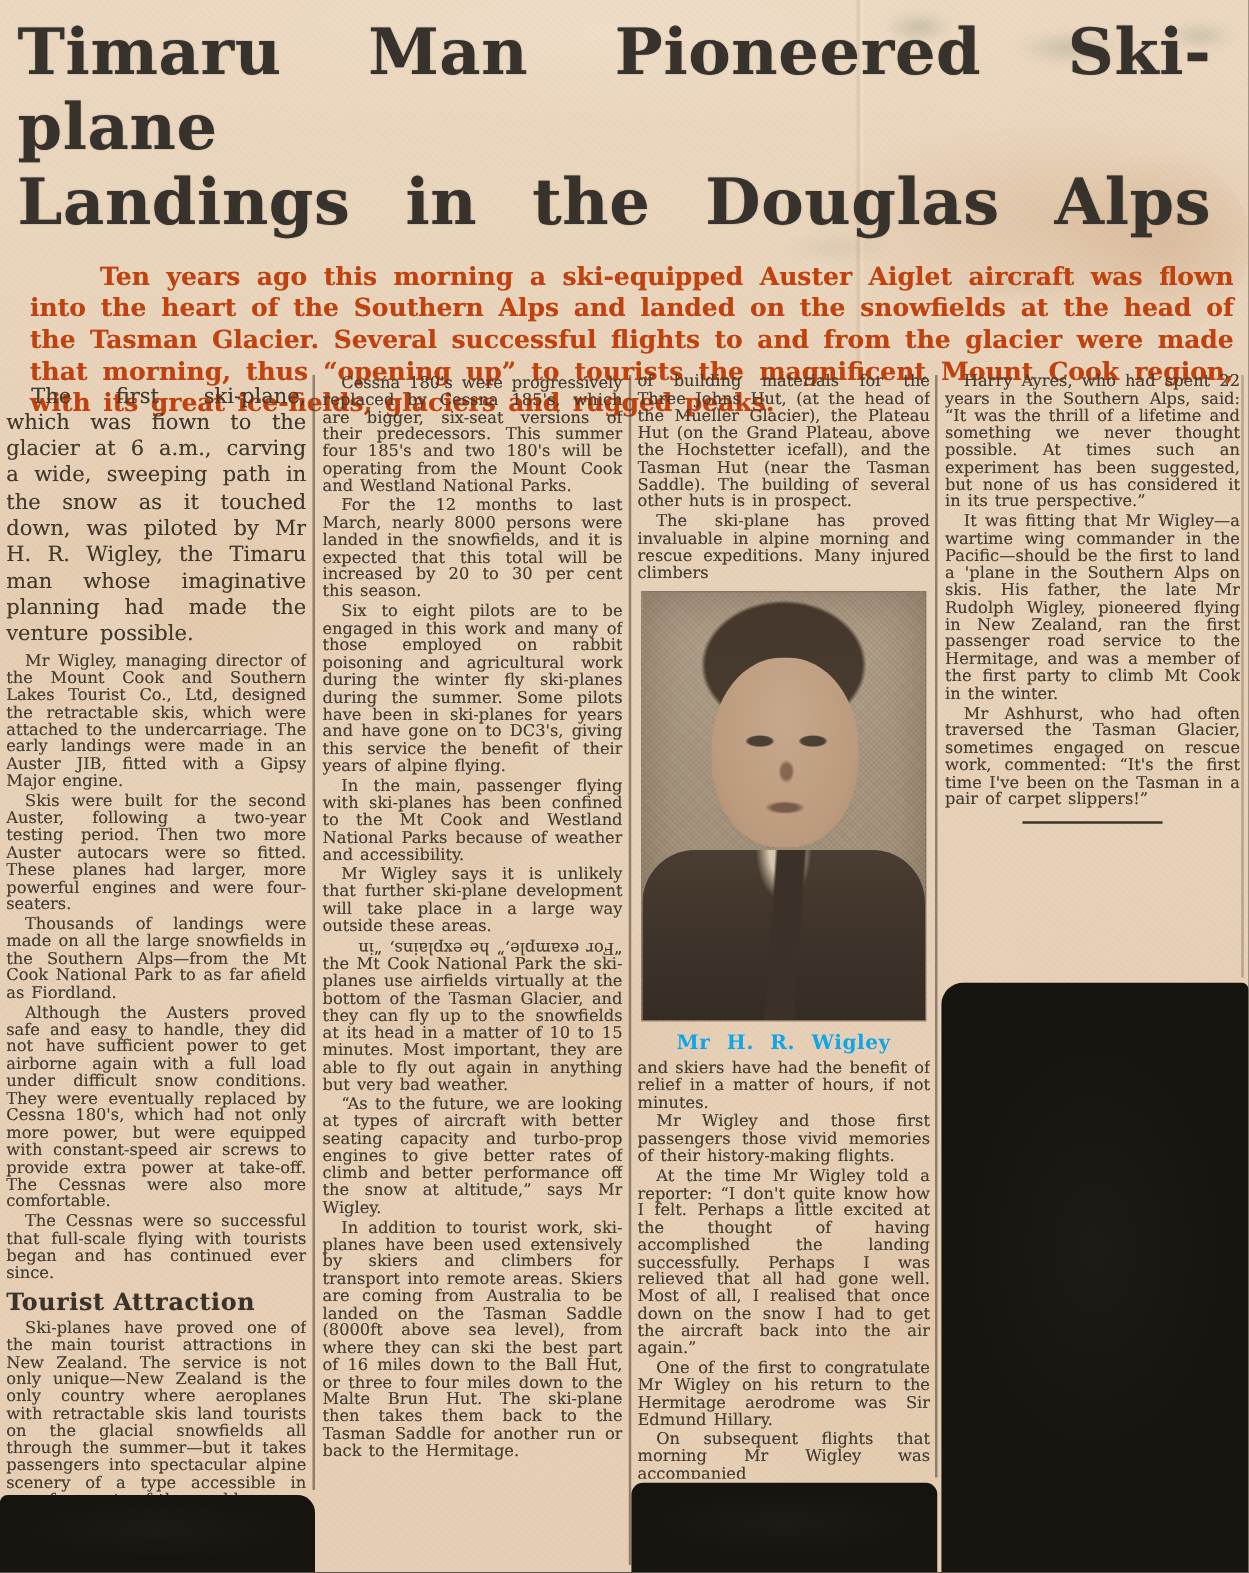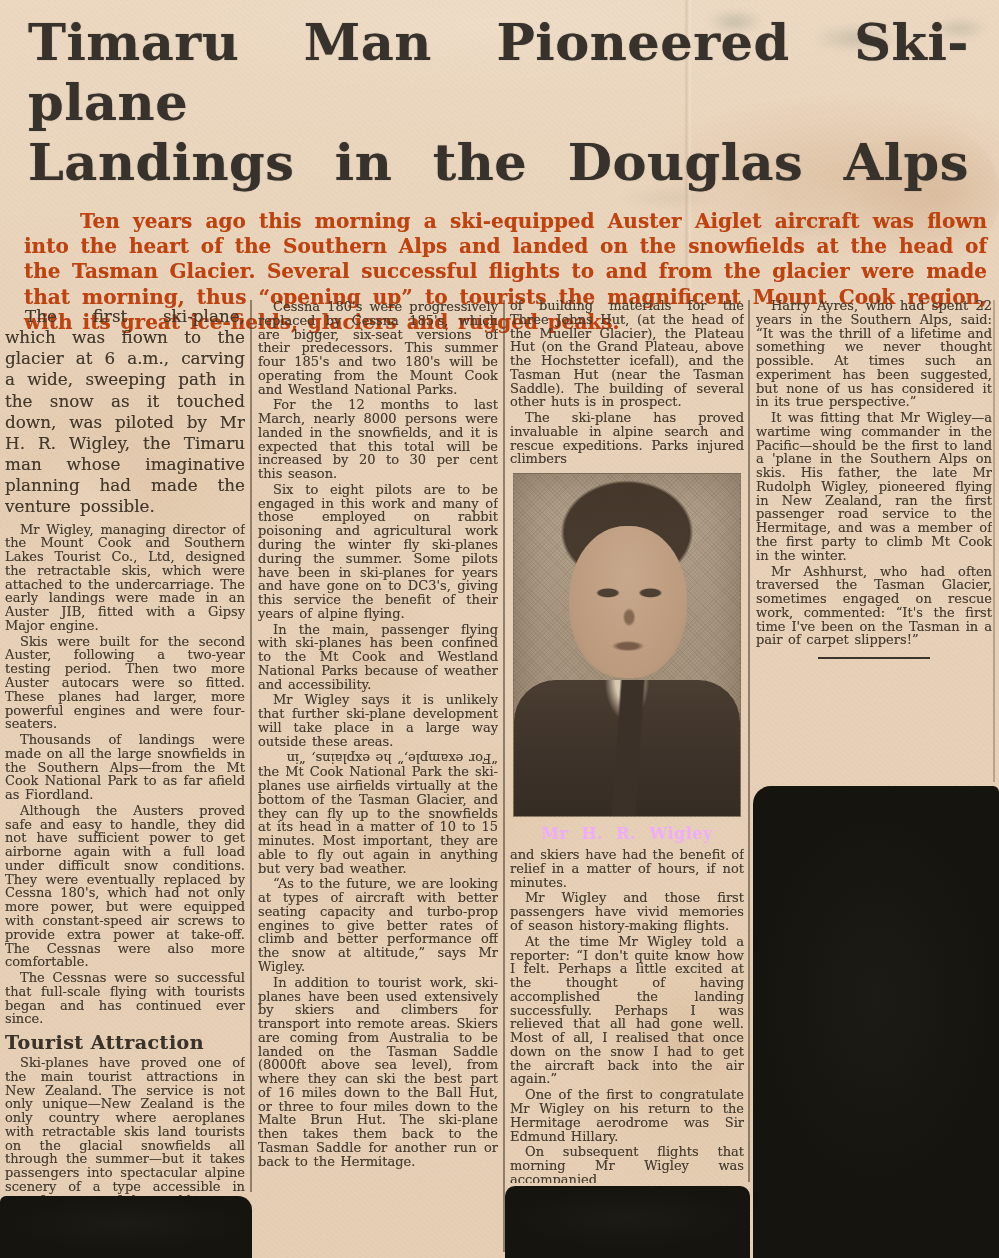--- a/index.html
+++ b/index.html
@@ -48,21 +48,21 @@
   .blk.c{left:753px;top:786px;width:246px;height:472px;border-radius:18px 6px 0 0;}
   
   .vrule{position:absolute;width:2px;background:rgba(72,60,48,.55);}
   .vr1{left:250px;top:300px;height:892px;}
   .vr2{left:503px;top:300px;height:952px;}
   .vr3{left:748px;top:300px;height:882px;}
   .vr4{left:993px;top:300px;height:482px;opacity:.55;}
   
   .head{position:absolute;left:0;top:0;width:999px;height:296px;}
   .hline{
-    padding:0 30px 0 28px;
+    padding:0 30px 0 14px;
     font-size:51px;font-weight:bold;color:#37322b;line-height:1.18;
     text-align:justify;text-align-last:justify;
     text-shadow:0 0 1px rgba(55,50,43,.55);
     letter-spacing:.5px;
   }
   .hline.l1{padding-top:12px;}
   .lede{
     padding:16px 12px 0 24px;
     font-size:20px;font-weight:bold;color:#c2410c;line-height:1.27;
     text-align:justify;text-indent:56px;word-spacing:3px;
@@ -116,21 +116,21 @@
   }
   .photo::after{ 
     content:"";position:absolute;left:0;bottom:0;width:100%;height:136px;
     border-radius:42px 42px 0 0;
     background-image:
       linear-gradient(94deg, transparent 45%, #3c3128 46% 55%, transparent 56%),
       radial-gradient(ellipse 36px 66px at 50% 0%, #d9c8b1 32%, rgba(217,200,177,0) 62%),
       linear-gradient(180deg,#4a3d31 0%,#3e332a 55%,#352c24 100%);
   }
   .photo-caption{
-    font-size:16px;font-weight:bold;color:#f0abfc;text-align:center;
+    font-size:16px;font-weight:bold;color:#0ea5e9;text-align:center;
     margin:7px 0 5px 0;word-spacing:7px;letter-spacing:.5px;
   }
   
   .stain{position:absolute;border-radius:50%;pointer-events:none;}
   .s1{left:840px;top:120px;width:160px;height:150px;background:radial-gradient(ellipse at 60% 50%, rgba(186,138,96,.22), transparent 70%);}
   .s2{left:300px;top:560px;width:140px;height:180px;background:radial-gradient(ellipse at 50% 50%, rgba(190,146,104,.16), transparent 70%);}
   .s3{left:30px; top:430px;width:120px;height:160px;background:radial-gradient(ellipse at 50% 50%, rgba(250,238,222,.25), transparent 70%);}
   .s4{left:610px;top:980px;width:150px;height:130px;background:radial-gradient(ellipse at 50% 50%, rgba(188,142,100,.15), transparent 70%);}
 </style>
 </head>
@@ -169,25 +169,25 @@
       <div class="para">Six to eight pilots are to be engaged in this work and many of those employed on rabbit poisoning and agricultural work during the winter fly ski-planes during the summer. Some pilots have been in ski-planes for years and have gone on to DC3's, giving this service the benefit of their years of alpine flying.</div>
       <div class="para">In the main, passenger flying with ski-planes has been confined to the Mt Cook and Westland National Parks because of weather and accessibility.</div>
       <div class="para">Mr Wigley says it is unlikely that further ski-plane development will take place in a large way outside these areas.</div>
       <div class="para inverted">“For example,” he explains, “in</div>
       <div class="para cont">the Mt Cook National Park the ski-planes use airfields virtually at the bottom of the Tasman Glacier, and they can fly up to the snowfields at its head in a matter of 10 to 15 minutes. Most important, they are able to fly out again in anything but very bad weather.</div>
       <div class="para">“As to the future, we are looking at types of aircraft with better seating capacity and turbo-prop engines to give better rates of climb and better performance off the snow at altitude,” says Mr Wigley.</div>
       <div class="para">In addition to tourist work, ski-planes have been used extensively by skiers and climbers for transport into remote areas. Skiers are coming from Australia to be landed on the Tasman Saddle (8000ft above sea level), from where they can ski the best part of 16 miles down to the Ball Hut, or three to four miles down to the Malte Brun Hut. The ski-plane then takes them back to the Tasman Saddle for another run or back to the Hermitage.</div>
     </div>
   <div id="col3" class="coltext">
       <div class="para cont">of building materials for the Three Johns Hut, (at the head of the Mueller Glacier), the Plateau Hut (on the Grand Plateau, above the Hochstetter icefall), and the Tasman Hut (near the Tasman Saddle). The building of several other huts is in prospect.</div>
-      <div class="para">The ski-plane has proved invaluable in alpine search and rescue expeditions. Parks injured climbers</div>
+      <div class="para">The ski-plane has proved invaluable in alpine morning and rescue expeditions. Many injured climbers</div>
       <div class="photo"></div>
       <div class="photo-caption">Mr H. R. Wigley</div>
       <div class="para cont">and skiers have had the benefit of relief in a matter of hours, if not minutes.</div>
-      <div class="para">Mr Wigley and those first passengers have vivid memories of season history-making flights.</div>
+      <div class="para">Mr Wigley and those first passengers those vivid memories of their history-making flights.</div>
       <div class="para">At the time Mr Wigley told a reporter: “I don't quite know how I felt. Perhaps a little excited at the thought of having accomplished the landing successfully. Perhaps I was relieved that all had gone well. Most of all, I realised that once down on the snow I had to get the aircraft back into the air again.”</div>
       <div class="para">One of the first to congratulate Mr Wigley on his return to the Hermitage aerodrome was Sir Edmund Hillary.</div>
       <div class="para">On subsequent flights that morning Mr Wigley was accompanied</div>
     </div>
   <div id="col4" class="coltext">
       <div class="para">Harry Ayres, who had spent 22 years in the Southern Alps, said: “It was the thrill of a lifetime and something we never thought possible. At times such an experiment has been suggested, but none of us has considered it in its true perspective.”</div>
       <div class="para">It was fitting that Mr Wigley—a wartime wing commander in the Pacific—should be the first to land a 'plane in the Southern Alps on skis. His father, the late Mr Rudolph Wigley, pioneered flying in New Zealand, ran the first passenger road service to the Hermitage, and was a member of the first party to climb Mt Cook in the winter.</div>
       <div class="para">Mr Ashhurst, who had often traversed the Tasman Glacier, sometimes engaged on rescue work, commented: “It's the first time I've been on the Tasman in a pair of carpet slippers!”</div>
       <div class="end-rule"></div>
     </div>

